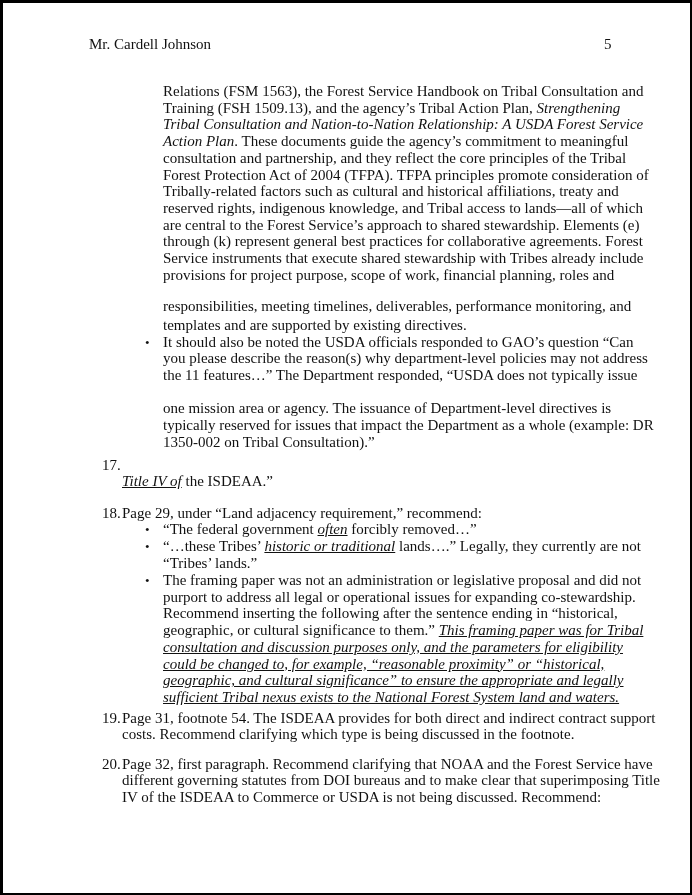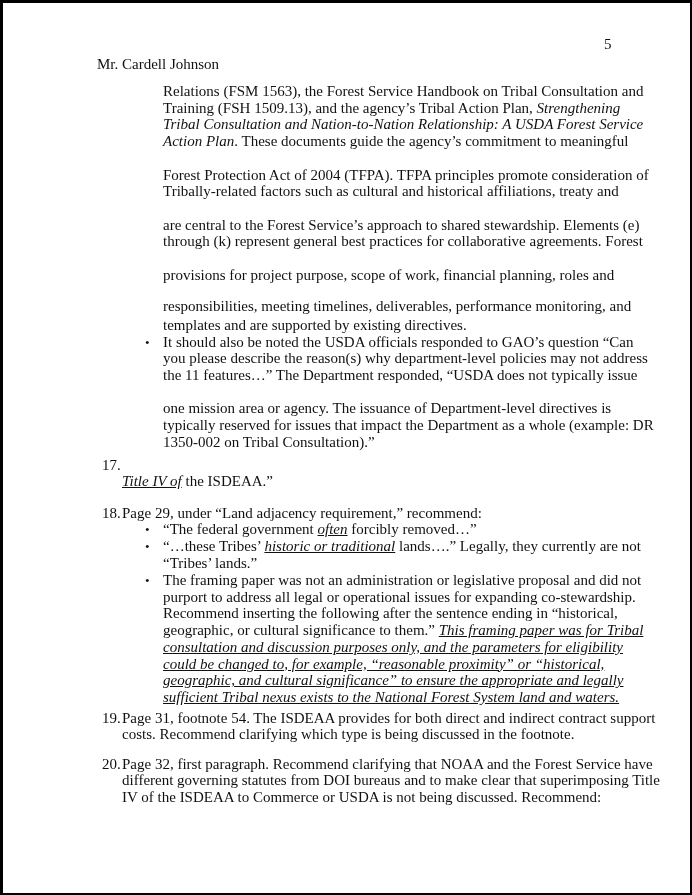--- a/index.html
+++ b/index.html
@@ -5,43 +5,46 @@
   html, body { margin: 0; padding: 0; background: #000; }
   body { width: 692px; height: 895px; overflow: hidden; }
   .page {
     position: absolute; left: 3px; top: 3px;
     width: 687px; height: 890px;
     background: #ffffff;
     font-family: "Liberation Serif", "DejaVu Serif", serif;
     font-size: 15px;
     color: #111;
   }
-  .header-name { position: absolute; left: 94px; top: 33px; white-space: nowrap; margin-top: 20px; }
+  .header-name { position: absolute; left: 86px; top: 33px; white-space: nowrap; }
   .header-page { position: absolute; left: 601px; top: 33px; }
   .line { position: absolute; white-space: nowrap; line-height: 17px; height: 17px; }
   .it { font-style: italic; }
   .ul { text-decoration: underline; text-underline-offset: 1px; }
   .bullet { position: absolute; font-size: 13px; line-height: 17px; }
   .num { position: absolute; white-space: nowrap; line-height: 17px; }
 </style>
 </head>
 <body>
 
 <div class="page">
   <div class="header-name">Mr. Cardell Johnson</div>
   <div class="header-page">5</div>
   <div id="content"></div>
 <div class="line" style="left: 160px; top: 80px;"><span class="">Relations (FSM 1563), the Forest Service Handbook on Tribal Consultation and</span></div>
     <div class="line" style="left: 160px; top: 96.72px;"><span class="">Training (FSH 1509.13), and the agency’s Tribal Action Plan, </span><span class="it">Strengthening</span></div>
     <div class="line" style="left: 160px; top: 113.44px;"><span class="it">Tribal Consultation and Nation-to-Nation Relationship: A USDA Forest Service</span></div>
     <div class="line" style="left: 160px; top: 130.16px;"><span class="it">Action Plan</span><span class="">. These documents guide the agency’s commitment to meaningful</span></div>
+    <div class="line" style="left: 160px; top: 146.88px;"><span class="">consultation and partnership, and they reflect the core principles of the Tribal</span></div>
     <div class="line" style="left: 160px; top: 163.6px;"><span class="">Forest Protection Act of 2004 (TFPA). TFPA principles promote consideration of</span></div>
     <div class="line" style="left: 160px; top: 180.32px;"><span class="">Tribally-related factors such as cultural and historical affiliations, treaty and</span></div>
+    <div class="line" style="left: 160px; top: 197.04px;"><span class="">reserved rights, indigenous knowledge, and Tribal access to lands—all of which</span></div>
     <div class="line" style="left: 160px; top: 213.76px;"><span class="">are central to the Forest Service’s approach to shared stewardship. Elements (e)</span></div>
     <div class="line" style="left: 160px; top: 230.48px;"><span class="">through (k) represent general best practices for collaborative agreements. Forest</span></div>
+    <div class="line" style="left: 160px; top: 247.2px;"><span class="">Service instruments that execute shared stewardship with Tribes already include</span></div>
     <div class="line" style="left: 160px; top: 263.92px;"><span class="">provisions for project purpose, scope of work, financial planning, roles and</span></div>
     <div class="line" style="left: 160px; top: 295px;"><span class="">responsibilities, meeting timelines, deliverables, performance monitoring, and</span></div>
     <div class="line" style="left: 160px; top: 314.08px;"><span class="">templates and are supported by existing directives.</span></div>
     <div class="bullet" style="left: 142px; top: 330.5px;">•</div>
     <div class="line" style="left: 160px; top: 330.5px;"><span class="">It should also be noted the USDA officials responded to GAO’s question “Can</span></div>
     <div class="line" style="left: 160px; top: 347.22px;"><span class="">you please describe the reason(s) why department-level policies may not address</span></div>
     <div class="line" style="left: 160px; top: 363.94px;"><span class="">the 11 features…” The Department responded, “USDA does not typically issue</span></div>
     <div class="line" style="left: 160px; top: 397.38px;"><span class="">one mission area or agency. The issuance of Department-level directives is</span></div>
     <div class="line" style="left: 160px; top: 414.1px;"><span class="">typically reserved for issues that impact the Department as a whole (example: DR</span></div>
     <div class="line" style="left: 160px; top: 430.82px;"><span class="">1350-002 on Tribal Consultation).”</span></div>

